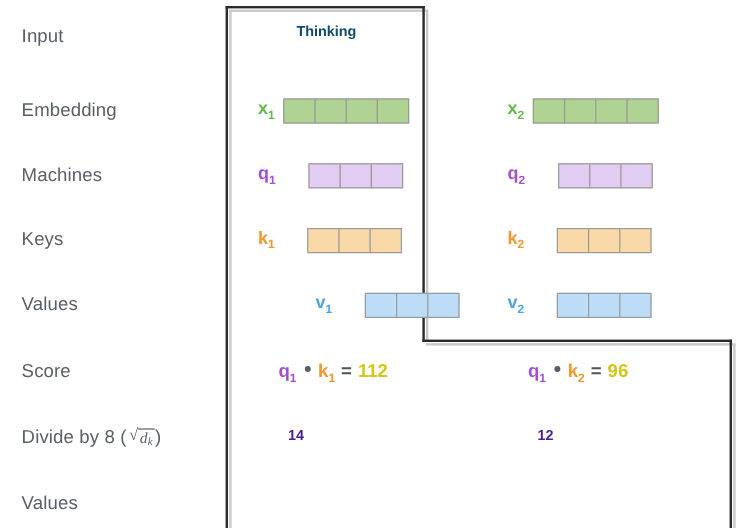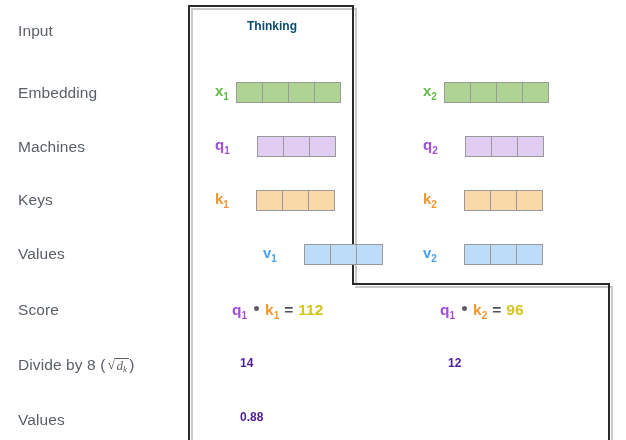--- a/index.html
+++ b/index.html
@@ -241,16 +241,15 @@
     <span class="t-purple">q<sub>1</sub></span>
     <span class="dot"></span>
     <span class="t-orange">k<sub>2</sub></span>
     <span class="t-dark" style="margin:0 5px 0 5px;">=</span>
     <span class="t-yellow">96</span>
   </div>
 
   <div class="numrow" style="left:240px;top:356px;width:100px;">14</div>
   <div class="numrow" style="left:448px;top:356px;width:100px;">12</div>
 
-  <div class="numrow" style="left:240px;top:410px;width:100px;">0.88</div>
   <div class="numrow" style="left:448px;top:410px;width:100px;margin-top:44px;">0.12</div>
 
 </div>
 
 </body></html>

